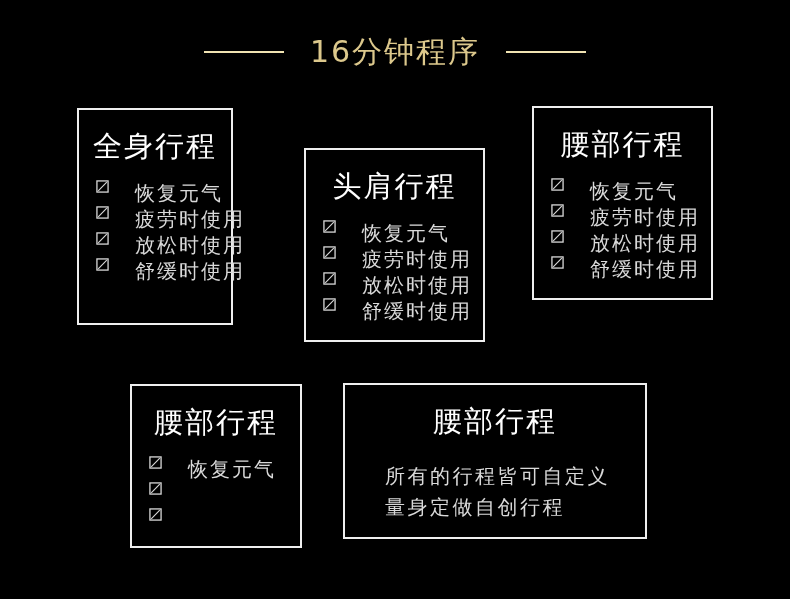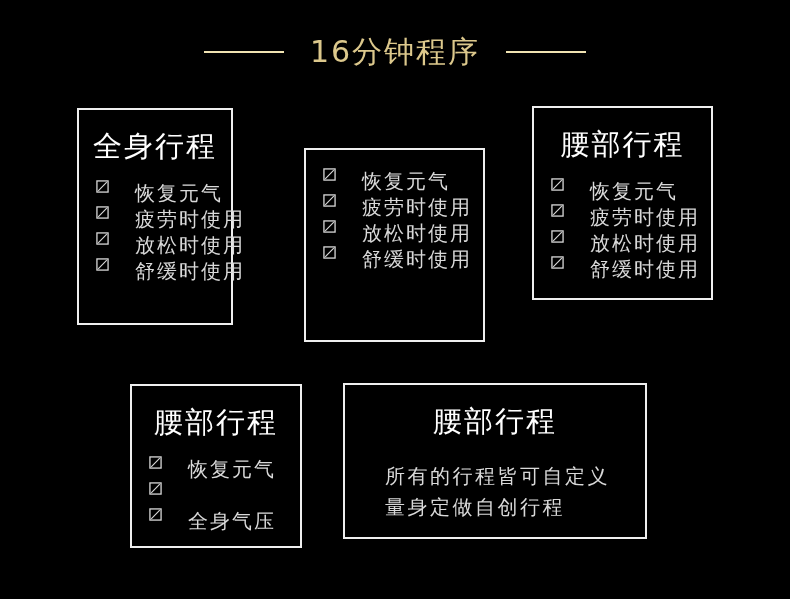--- a/index.html
+++ b/index.html
@@ -91,20 +91,21 @@
             <rect x="1" y="1" width="12" height="12" fill="none" stroke="currentColor" stroke-width="1.4"></rect>
             <line x1="2.4" y1="11.6" x2="11.6" y2="2.4" stroke="currentColor" stroke-width="1.2"></line>
           </svg>
         </span>
         <span class="item-label">舒缓时使用</span>
       </div>
     </div>
 </div>
 
 <div class="card" id="card-1">
+  <div class="card-title">头肩行程</div>
   <div class="card-items">
       <div class="item-row">
         <span class="checkbox">
           <svg viewBox="0 0 14 14" width="13" height="13" aria-hidden="true">
             <rect x="1" y="1" width="12" height="12" fill="none" stroke="currentColor" stroke-width="1.4"></rect>
             <line x1="2.4" y1="11.6" x2="11.6" y2="2.4" stroke="currentColor" stroke-width="1.2"></line>
           </svg>
         </span>
         <span class="item-label">恢复元气</span>
       </div>
@@ -200,21 +201,20 @@
           </svg>
         </span>
       </div>
       <div class="item-row">
         <span class="checkbox">
           <svg viewBox="0 0 14 14" width="13" height="13" aria-hidden="true">
             <rect x="1" y="1" width="12" height="12" fill="none" stroke="currentColor" stroke-width="1.4"></rect>
             <line x1="2.4" y1="11.6" x2="11.6" y2="2.4" stroke="currentColor" stroke-width="1.2"></line>
           </svg>
         </span>
-        <span class="item-label">全身气压</span>
       </div>
     </div>
 </div>
 
 <div class="card" id="card-4">
   <div class="card-title">腰部行程</div>
   <div class="card-desc">
       <div class="desc-line">所有的行程皆可自定义</div>
       <div class="desc-line">量身定做自创行程</div>
     </div>

